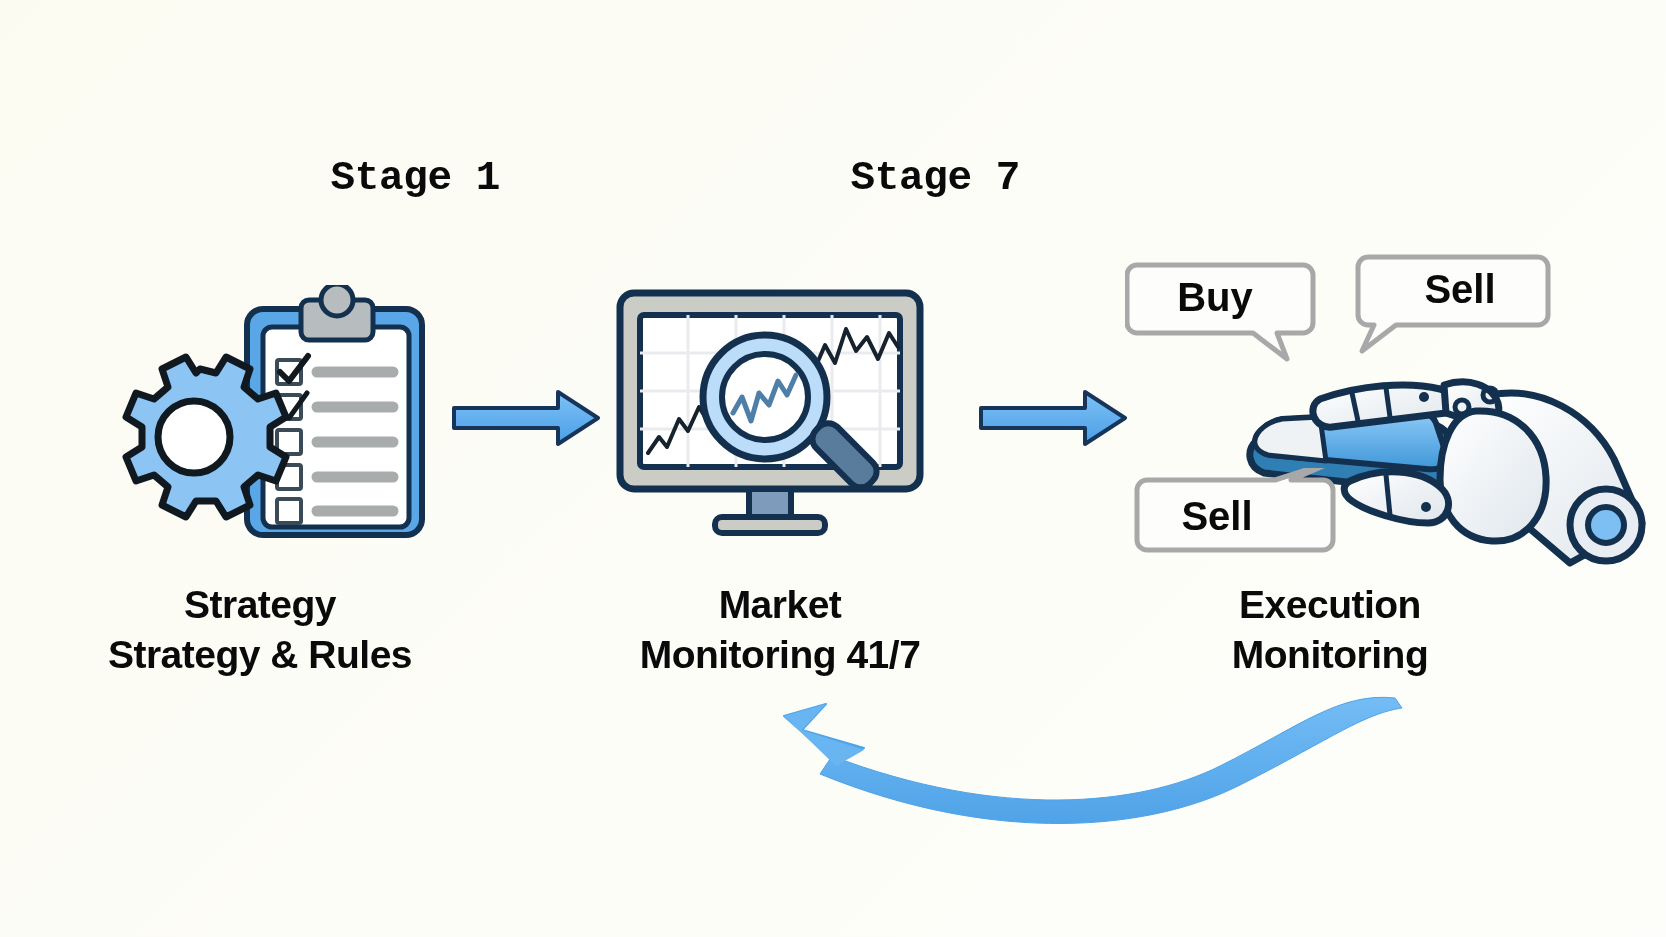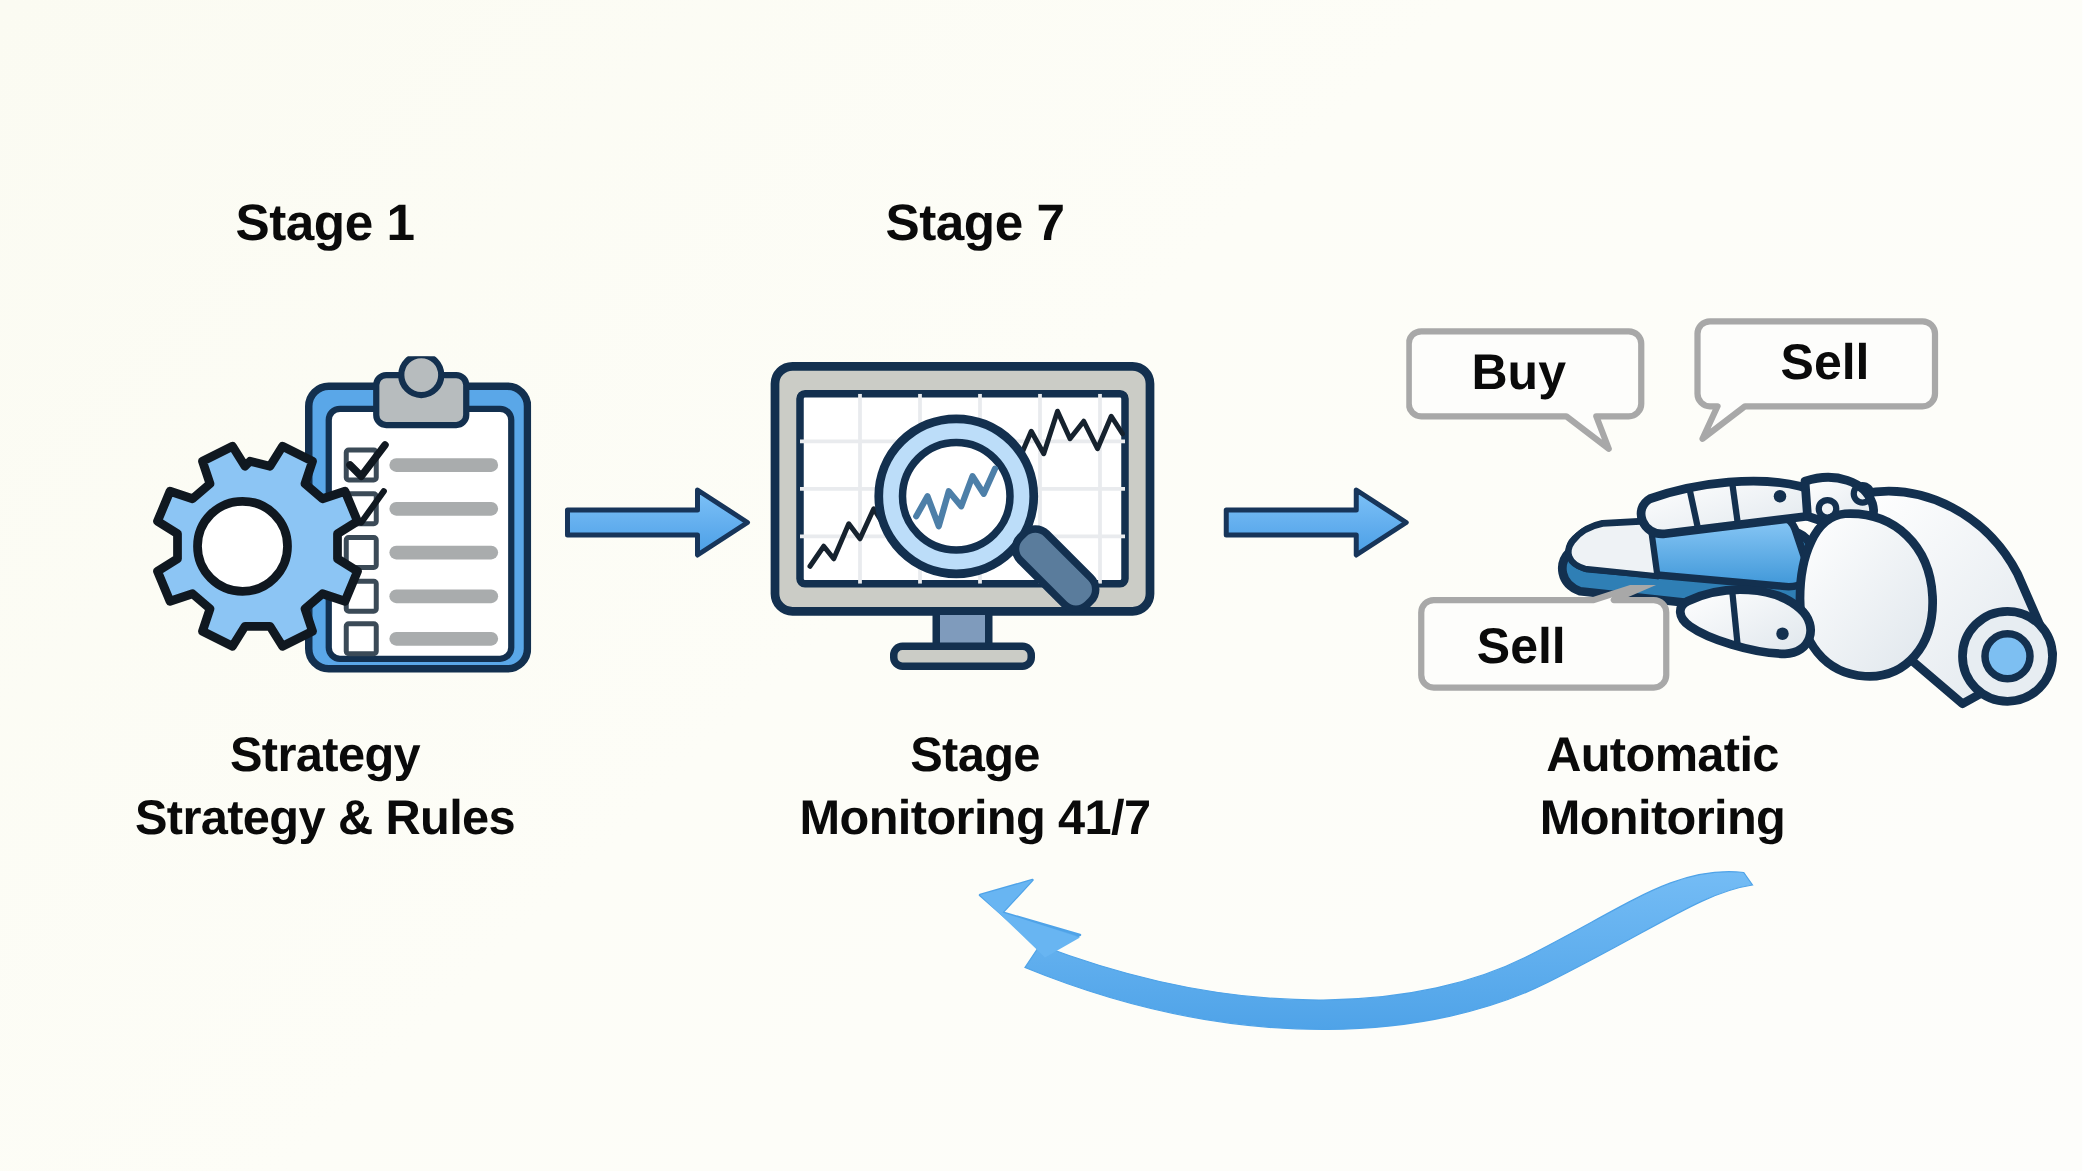--- a/index.html
+++ b/index.html
@@ -19,25 +19,26 @@
     position: absolute;
     top: 0;
     height: 937px;
     width: 480px;
   }
   .stage-title {
     position: absolute;
     top: 155px;
     left: 0;
     width: 100%;
-    text-align: center;
+    text-align: right;
     font-size: 41px;
     font-weight: bold;
     color: #0a0a0a;
     letter-spacing: -0.4px;
+    font-family: Liberation Mono, monospace;
   }
   .stage-label {
     position: absolute;
     left: 0;
     width: 100%;
     text-align: center;
     font-size: 39px;
     font-weight: bold;
     color: #0a0a0a;
     line-height: 1.28;
@@ -162,21 +163,21 @@
           <rect x="42" y="42" width="30" height="76" rx="13" transform="rotate(-45 42 42)" fill="#5A7C9C" stroke="#13304f" stroke-width="6"></rect>
         </g>
 
         <rect x="134" y="204" width="42" height="30" fill="#7F9BBC" stroke="#13304f" stroke-width="6"></rect>
 
         <rect x="100" y="232" width="110" height="16" rx="7" fill="#cbccc6" stroke="#13304f" stroke-width="6"></rect>
       </svg>
     </div>
 
     <div class="stage-label" style="top:580px;">
-      <div>Stage</div>
+      <div>Market</div>
       <div>Monitoring 41/7</div>
     </div>
   </div>
 
   <div class="arrow-connector" style="left:975px; top:388px;">
     <svg width="155" height="60" viewBox="0 0 155 60">
       <defs>
         <linearGradient id="arrGrad2" x1="0" y1="0" x2="0" y2="1">
           <stop offset="0%" stop-color="#7EC2F7"></stop>
           <stop offset="55%" stop-color="#62AEEE"></stop>
@@ -254,21 +255,21 @@
     <div class="art" style="left:55px; top:468px;">
       <svg width="220" height="110" viewBox="0 0 220 110">
         <path d="M12,22 A10,10 0 0 1 22,12 L150,12 L212,-8 L166,12 L198,12
                  A10,10 0 0 1 208,22 L208,72 A10,10 0 0 1 198,82 L22,82
                  A10,10 0 0 1 12,72 Z" fill="#fdfdfb" stroke="#a8a8a8" stroke-width="5" stroke-linejoin="round"></path>
         <text x="92" y="62" text-anchor="middle" font-family="Liberation Sans, sans-serif" font-size="40" font-weight="bold" fill="#0a0a0a">Sell</text>
       </svg>
     </div>
 
     <div class="stage-label" style="top:580px; left:60px; width:400px;">
-      <div>Automatic</div>
+      <div>Execution</div>
       <div>Monitoring</div>
     </div>
   </div>
 
   <div class="feedback-arrow">
     <svg width="700" height="190" viewBox="0 0 700 190">
       <defs>
         <linearGradient id="curveGrad" x1="0" y1="0" x2="0" y2="1">
           <stop offset="0%" stop-color="#74BCF5"></stop>
           <stop offset="100%" stop-color="#4FA3E8"></stop>

